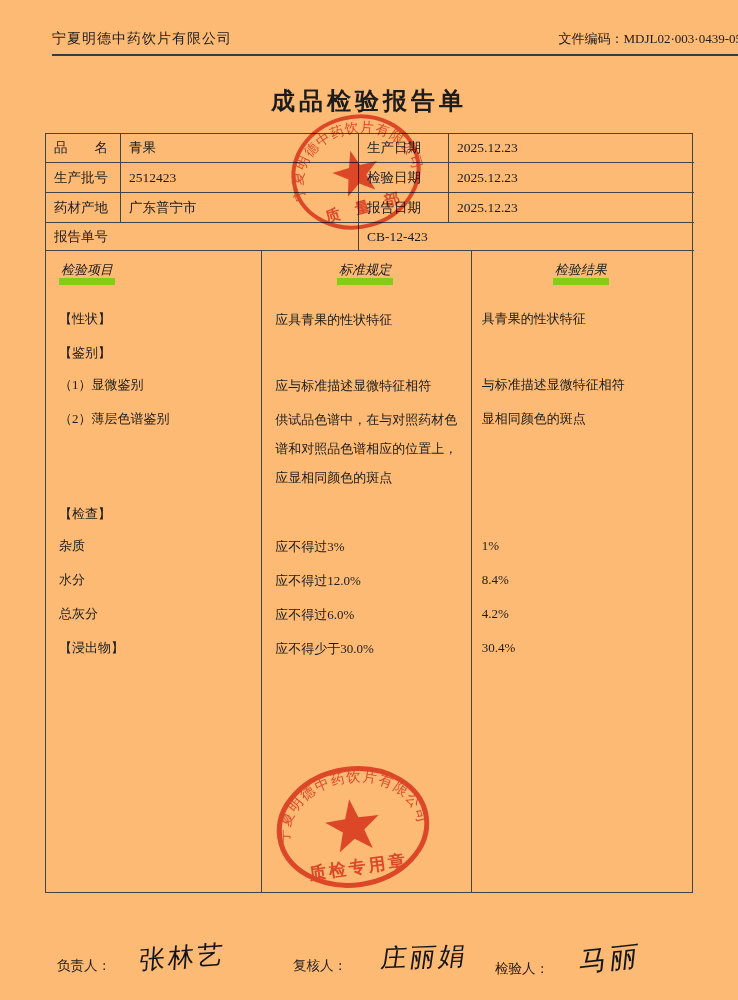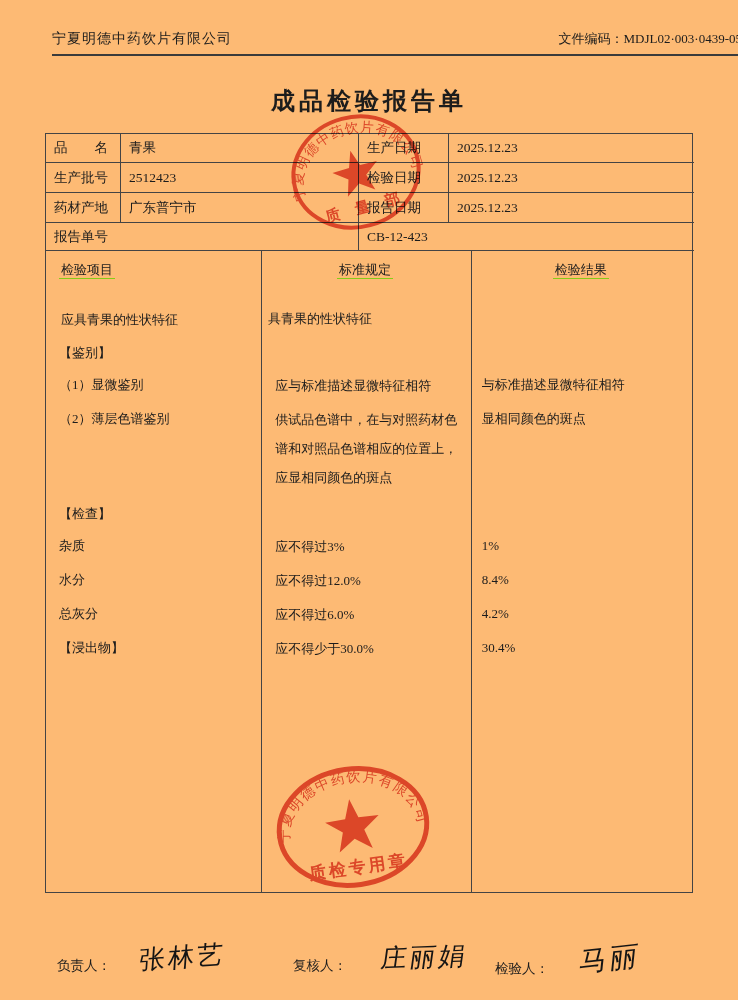--- a/index.html
+++ b/index.html
@@ -39,21 +39,21 @@
   .main-table {
     position:absolute; left:45px; top:250px; width:648px; height:643px;
     border:1px solid #444; font-size:13px;
   }
   .vline { position:absolute; top:0; bottom:0; width:1px; background:#444; }
   .vline.v1 { left:215px; } .vline.v2 { left:425px; }
   .mt-header { display:flex; height:46px; align-items:flex-start; padding-top:10px; }
   .mt-header .h1 { width:215px; padding-left:13px; }
   .mt-header .h2 { width:210px; text-align:center; }
   .mt-header .h3 { width:223px; text-align:center; }
-  .mt-header span { border-bottom:1px solid #84cc16; padding:0 2px 1px; }
+  .mt-header span { border-bottom:7px solid #84cc16; padding:0 2px 1px;font-style:italic; }
   .mt-body { padding-top:8px; }
   .mt-row { display:flex; align-items:flex-start; margin-bottom:5px; min-height:27px; }
   .mt-row .c1 { width:215px; padding-left:13px; line-height:27px; }
   .mt-row .c2 { width:210px; padding-left:15px; padding-right:2px; line-height:29px; }
   .mt-row .c3 { width:223px; padding-left:12px; line-height:27px; }
   .mt-row.gap-before { margin-top:8px; }
   
   .conclusion {
     position:absolute; left:45px; top:892px; width:648px; height:32px;
     border:1px solid #444; display:flex; align-items:center;
@@ -113,20 +113,21 @@
     <div class="vline v2"></div>
 
     <div class="mt-header">
       <div class="h1"><span>检验项目</span></div>
       <div class="h2"><span>标准规定</span></div>
       <div class="h3"><span>检验结果</span></div>
     </div>
 
     <div class="mt-body">
       <div class="mt-row">
+        <div class="c1">【性状】</div>
         <div class="c2">应具青果的性状特征</div>
         <div class="c3">具青果的性状特征</div>
       </div>
       <div class="mt-row">
         <div class="c1">【鉴别】</div>
         <div class="c2"></div>
         <div class="c3"></div>
       </div>
       <div class="mt-row">
         <div class="c1">（1）显微鉴别</div>

